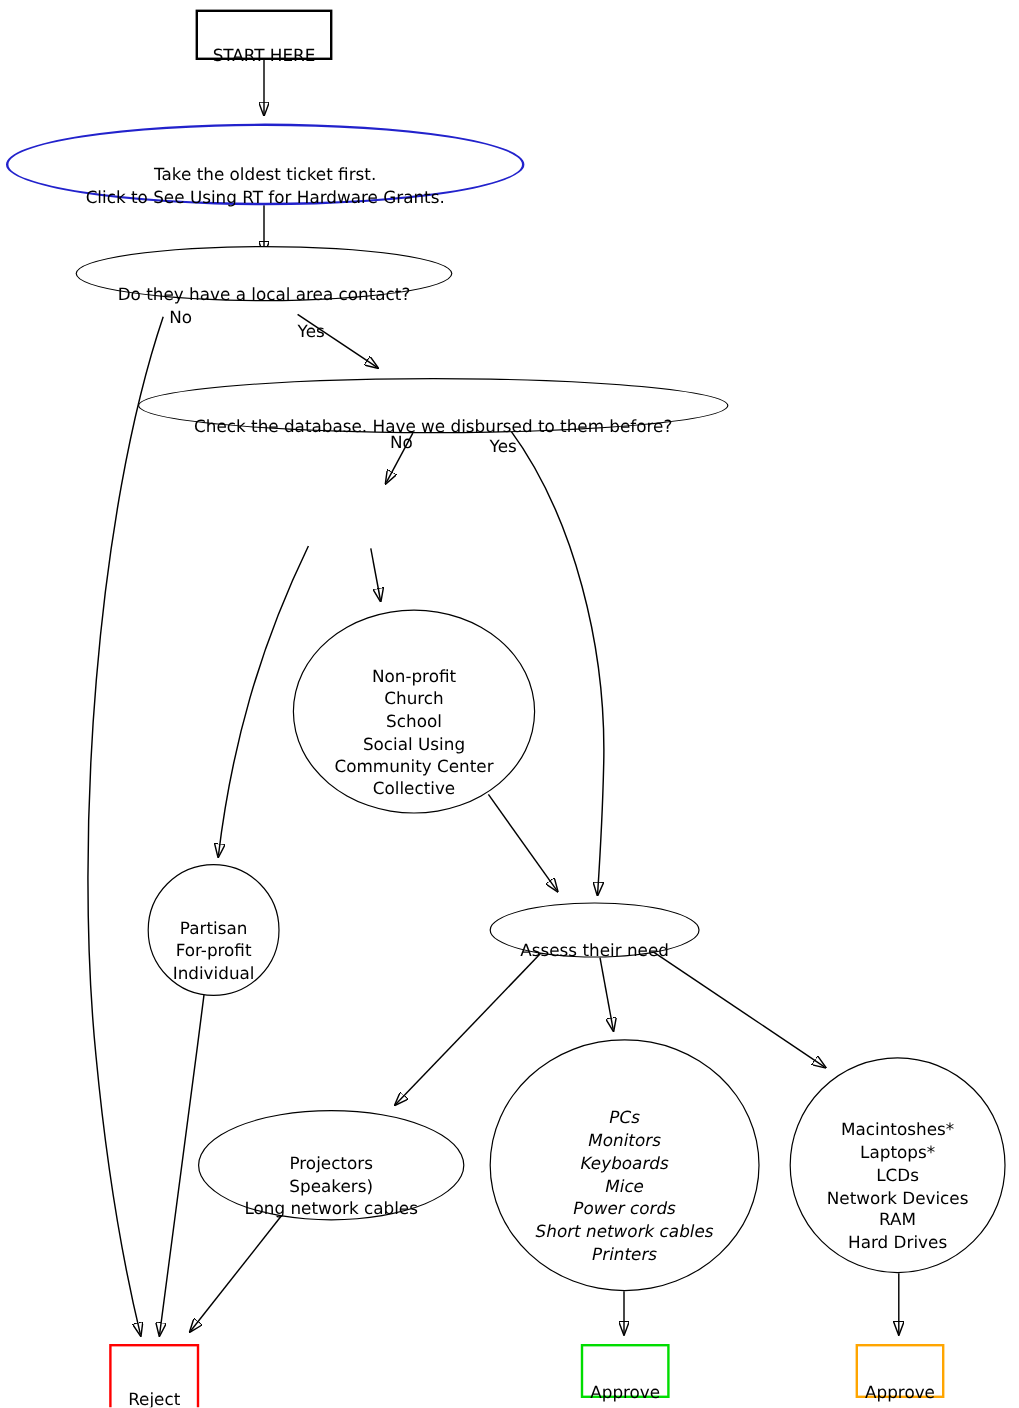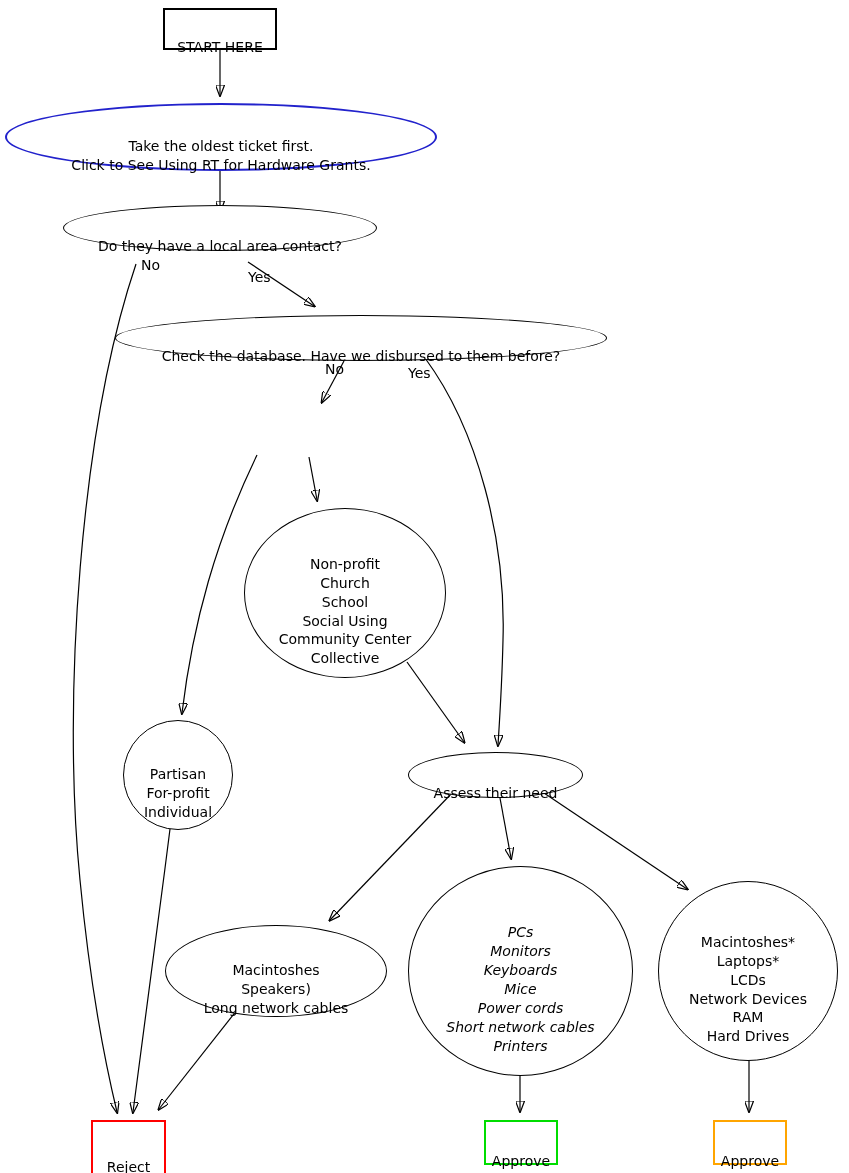--- a/index.html
+++ b/index.html
@@ -115,21 +115,21 @@
     <span class="lbl">Partisan
 For-profit
 Individual</span>
   </div>
 
   <div class="node ellipse" style="left:408px;top:752px;width:175px;height:46px;">
     <span class="lbl">Assess their need</span>
   </div>
 
   <div class="node ellipse" style="left:165px;top:925px;width:222px;height:92px;">
-    <span class="lbl">Macintoshes
+    <span class="lbl">Projectors
 Speakers)
 Long network cables</span>
   </div>
 
   <div class="node ellipse" style="left:408px;top:866px;width:225px;height:210px;font-style:italic;">
     <span class="lbl">PCs
 Monitors
 Keyboards
 Mice
 Power cords

